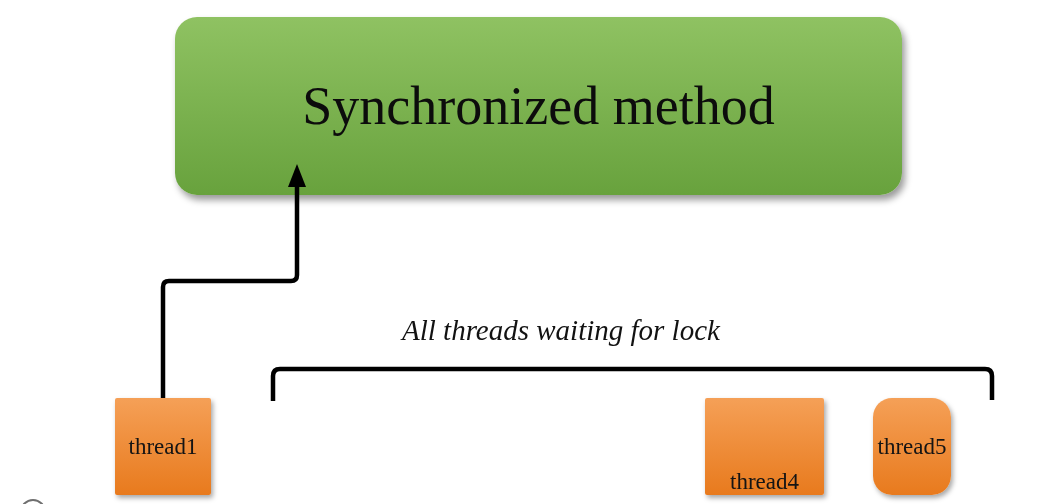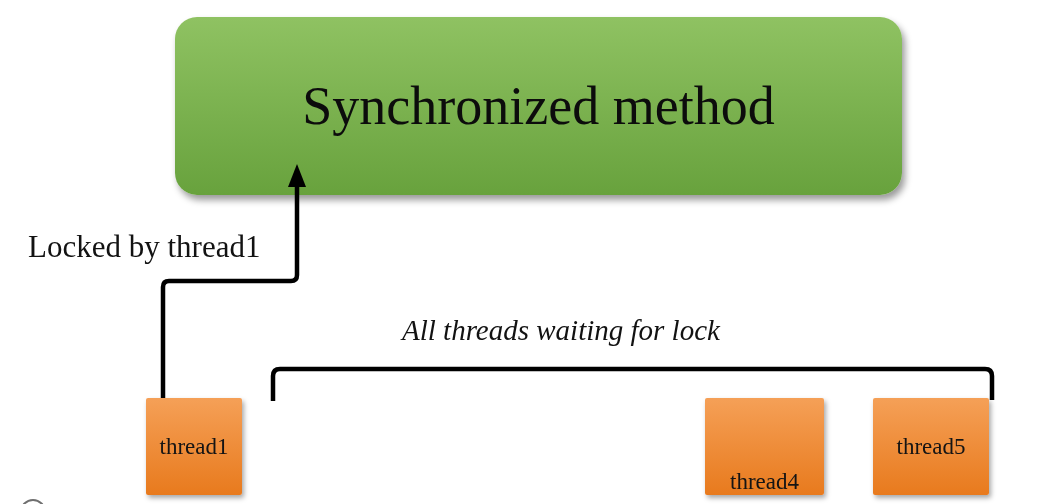--- a/index.html
+++ b/index.html
@@ -67,25 +67,25 @@
     box-shadow: 2px 3px 5px rgba(0,0,0,0.35);
     display: flex;
     align-items: center;
     justify-content: center;
   }
   .thread-box .label {
     font-size: 23px;
     color: #141414;
     white-space: nowrap;
   }
-  .t1 { left: 115px; margin-left: 31px; }
+  .t1 { left: 115px; }
   .t2 { left: 297px; }
   .t3 { left: 497px; }
   .t4 { left: 705px; width: 119px; align-items: flex-end; }
-  .t5 { left: 873px; width: 116px; }
+  .t5 { left: 873px; width: 78px; border-radius: 19px; }
   .partial-circle {
     position: absolute;
     left: 20px;
     top: 499px;
     width: 22px;
     height: 22px;
     border-radius: 50%;
     border: 2px solid #6f6f6f;
     background: transparent;
   }
@@ -104,21 +104,20 @@
     <g>
       <path d="M163,399 L163,287 Q163,281 169,281 L291,281 Q297,281 297,275 L297,184" fill="none" stroke="#000000" stroke-width="4.5" stroke-linejoin="round"></path>
       <polygon points="297,164 288,187 306,187" fill="#000000"></polygon>
     </g>
 
     <g>
       <path d="M273,401 L273,376 Q273,369 280,369 L985,369 Q992,369 992,376 L992,400" fill="none" stroke="#000000" stroke-width="4.5" stroke-linejoin="round"></path>
     </g>
   </svg>
 
-  <div class="lock-label">Locked by thread1</div>
 
   <div class="waiting-label">All threads waiting for lock</div>
 
   <div class="thread-box t1">
     <span class="label">thread1</span>
   </div>
   <div class="thread-box t4">
     <span class="label">thread4</span>
   </div>
   <div class="thread-box t5">

